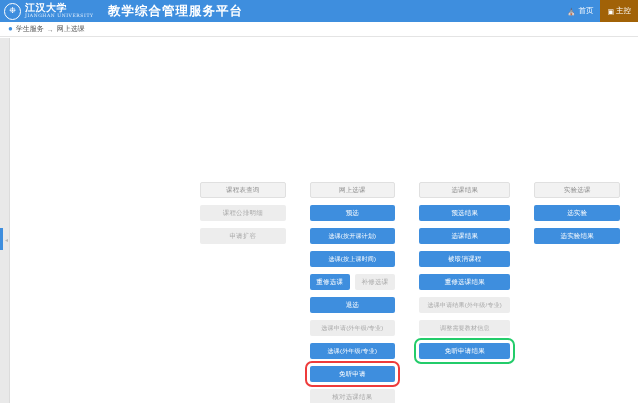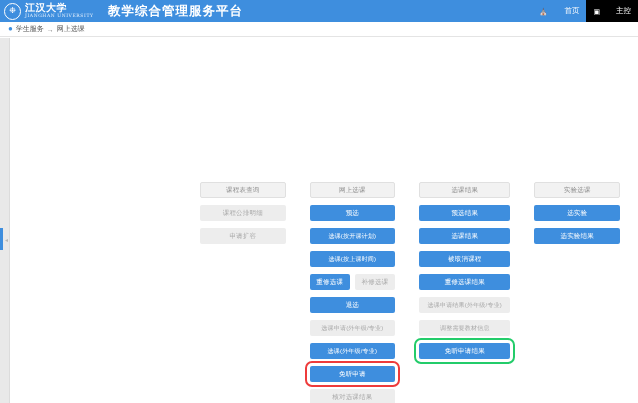--- a/index.html
+++ b/index.html
@@ -27,24 +27,24 @@
   .logo-cn{color:#ffffff;font-size:10px;line-height:10px;font-weight:bold;letter-spacing:.5px;
            font-family:"DejaVu Serif","Liberation Serif",serif;}
   .logo-en{color:#eaf3fd;font-size:4.5px;line-height:6px;letter-spacing:.6px;
            font-family:"DejaVu Serif","Liberation Serif",serif;}
   .app-title{
     color:#ffffff;font-size:12.5px;font-weight:bold;letter-spacing:1px;
     margin-left:0;
   }
   .header-right{margin-left:auto;display:flex;align-items:stretch;height:22px;}
   .nav-item{
-    display:flex;align-items:center;gap:16px;
+    display:flex;align-items:center;gap:2px;
     padding:0 7px;color:#ffffff;font-size:7.5px;cursor:pointer;justify-content:space-between;
   }
-  .nav-item.active{background:#000000;}
+  .nav-item.active{background:#a16207;}
   .nav-ico{font-size:7px;line-height:7px;}
 
   
   .crumbbar{
     position:absolute;left:0;top:22px;width:638px;height:15px;
     background:#ffffff;border-bottom:1px solid #e4e4e4;
     display:flex;align-items:center;padding-left:8px;box-sizing:border-box;
   }
   .pin-ico{color:#3e8ede;font-size:8px;line-height:8px;margin-right:3px;}
   .crumb{color:#555555;font-size:7px;}

